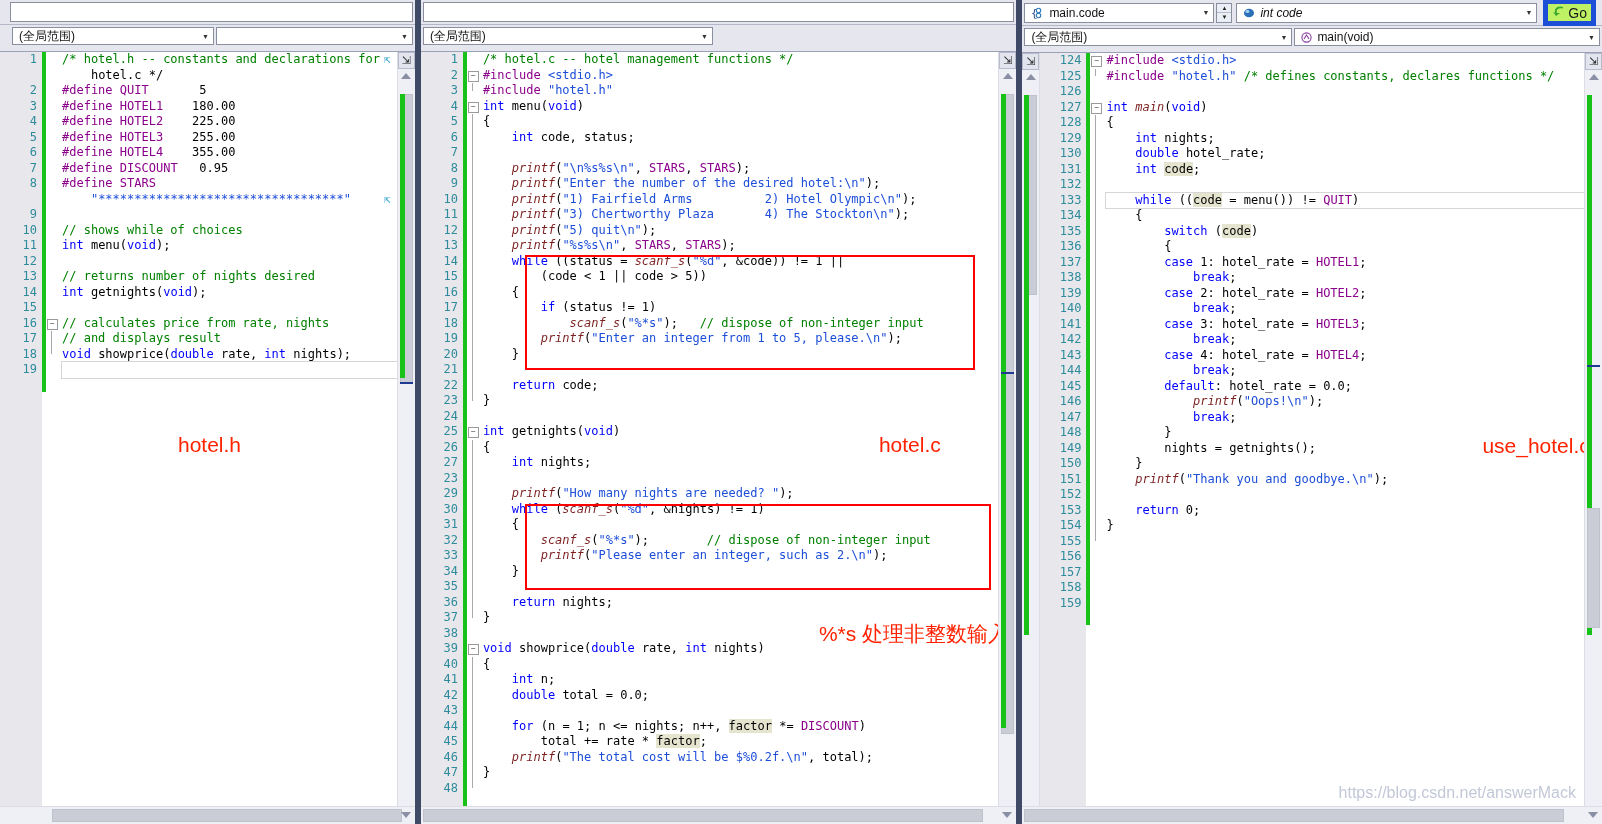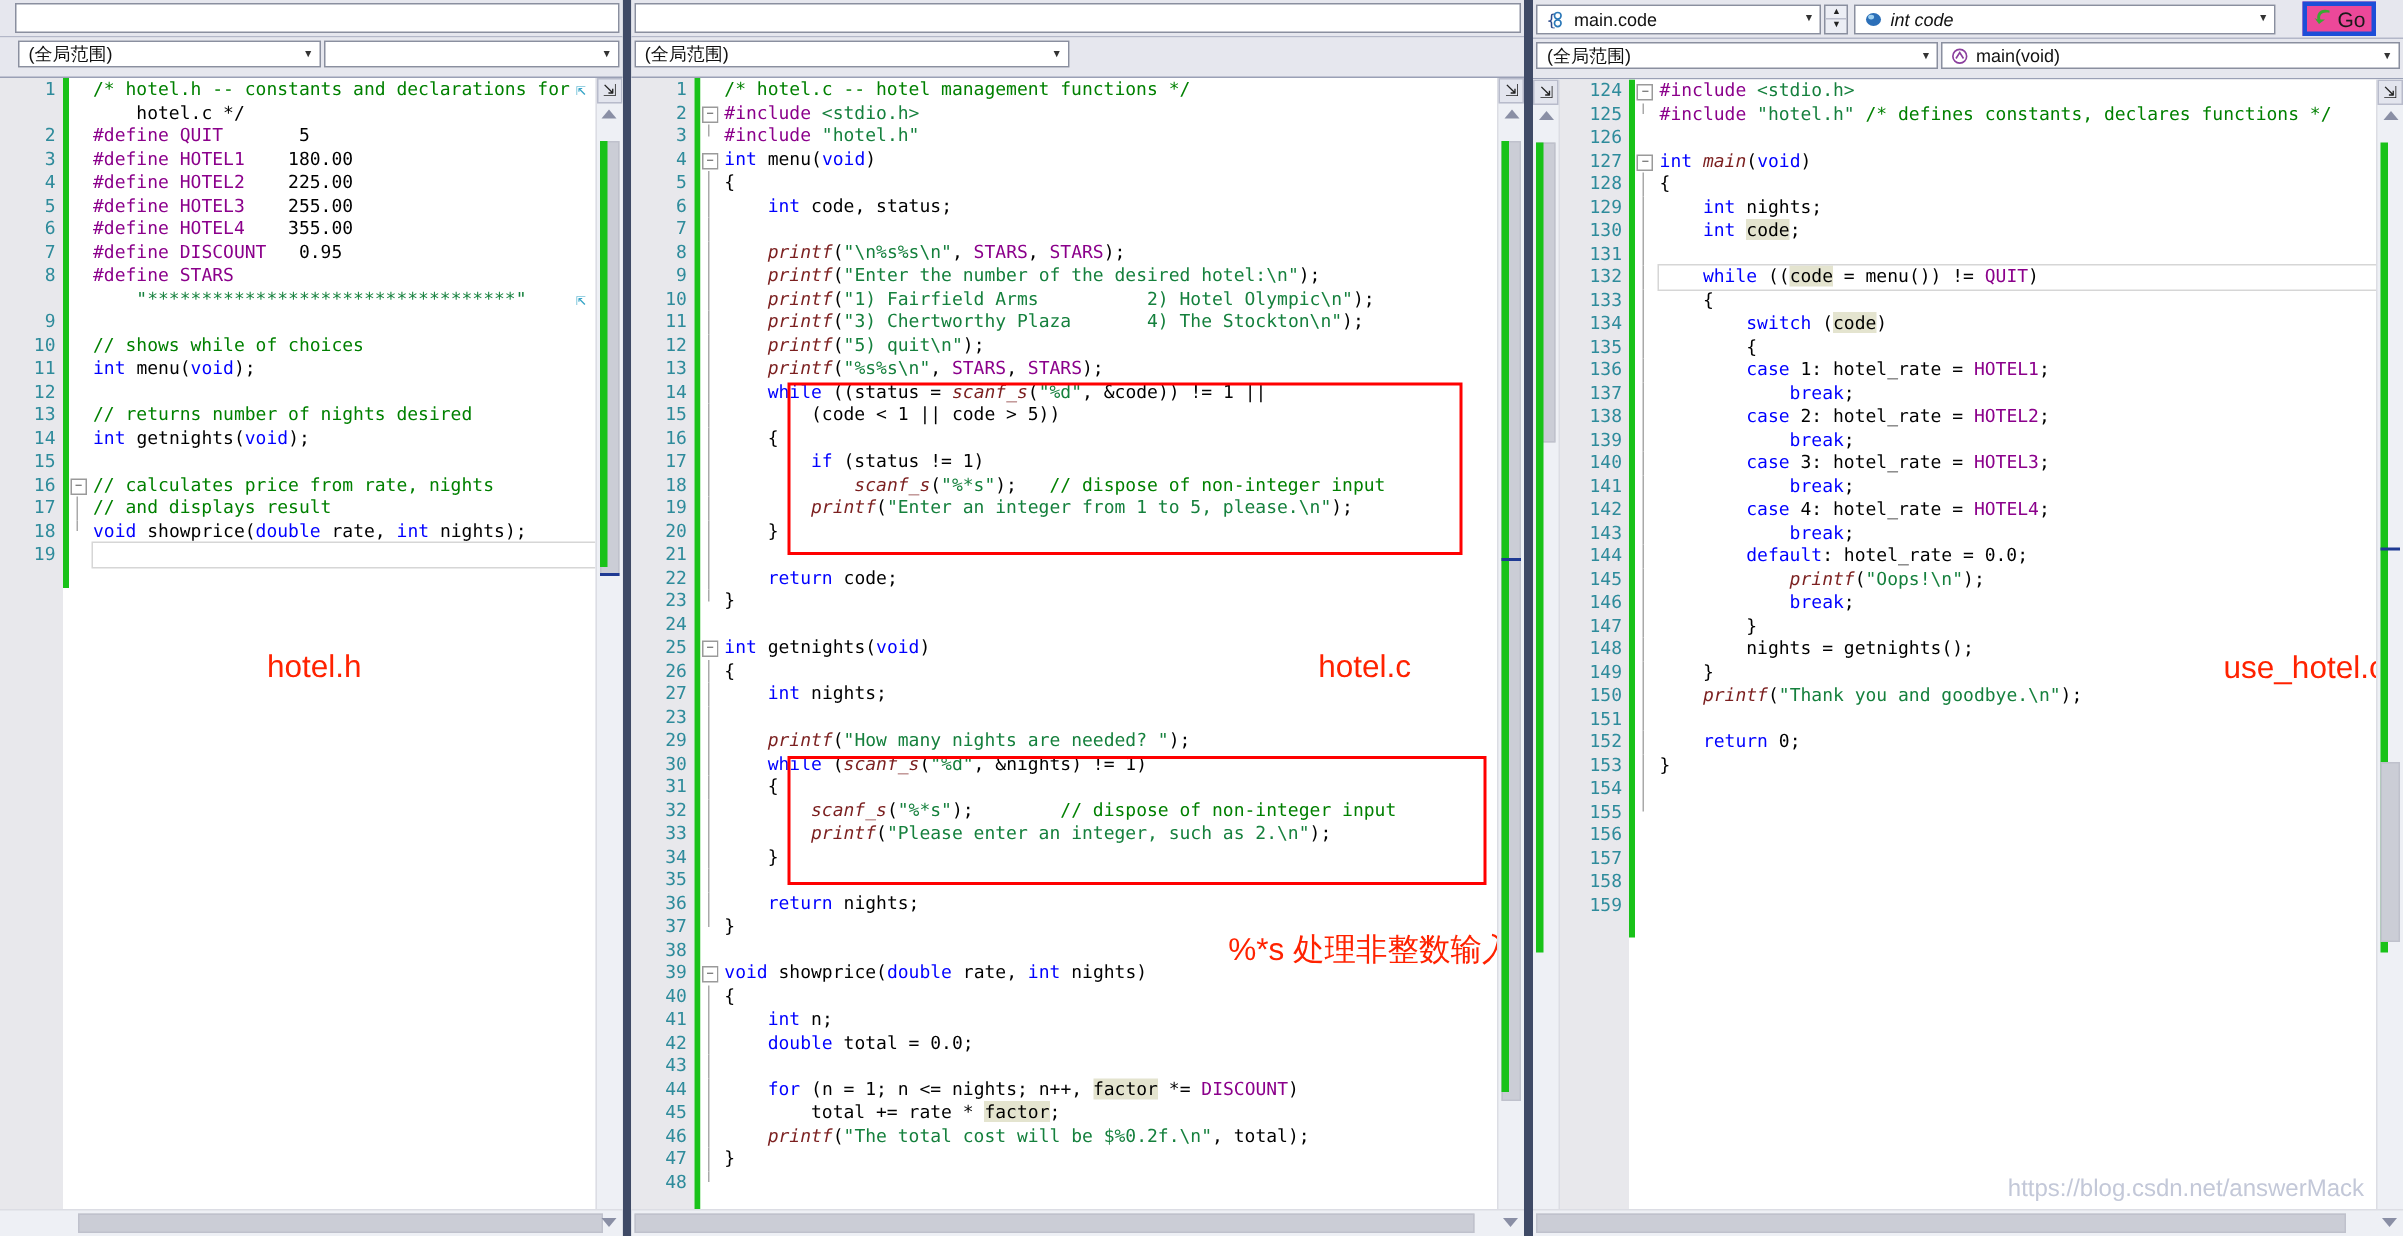--- a/index.html
+++ b/index.html
@@ -28,39 +28,39 @@
 
   .scope-combo{flex:0 0 auto;}
   .member-combo{flex:1 1 auto;}
 
   
   .spinner{width:16px;height:20px;margin:1px 2px;border:1px solid #8a8f9f;background:#eceef5;
            display:flex;flex-direction:column;box-sizing:border-box;}
   .spinner div{flex:1;display:flex;align-items:center;justify-content:center;font-size:6px;color:#222;}
   .spinner div:first-child{border-bottom:1px solid #b9bccb;}
 
-  .gobtn{display:flex;align-items:center;gap:2px;padding:0 4px;background:#ec4899;
-         border:3px solid #1d4ed8;margin:1px 18px;font-size:14px;color:#1a1a1a;}
+  .gobtn{display:flex;align-items:center;gap:2px;padding:0 4px;background:#bef264;
+         border:5px solid #1d4ed8;margin:1px 6px;font-size:14px;color:#1a1a1a;}
 
   
   .editor{flex:1;display:flex;position:relative;overflow:hidden;background:#fff;}
   .gutter-num{width:42px;flex:0 0 42px;background:#e8e8ec;text-align:right;
               padding-right:5px;box-sizing:border-box;color:#2e8b9b;}
   .gutter-num.wide{width:46px;flex:0 0 46px;}
   .changebar{width:4px;flex:0 0 4px;background:#19c219;}
   .foldcol{width:12px;flex:0 0 12px;background:#fff;position:relative;}
   .code{flex:1;position:relative;background:#fff;overflow:hidden;padding-left:4px;}
 
   .gutter-num, .code{font-family:"DejaVu Sans Mono","Liberation Mono",monospace;font-size:12px;line-height:15.5px;}
   .ln{height:15.5px;white-space:pre;}
 
   
   .kw{color:#0000ff;}
   .pp{color:#8b008b;}
-  .str{color:#15803d;}
+  .str{color:#1d4ed8;}
   .cmt{color:#008000;}
   .fn{color:#7b1f1f;font-style:italic;}
   .pl{color:#000;}
   .hl{background:#e4e4cf;}
   .curline{outline:1px solid #d6d6d6;}
 
   
   .foldbox{position:absolute;left:1px;width:9px;height:9px;border:1px solid #9a9a9a;background:#fff;
            font-size:8px;line-height:7px;text-align:center;color:#555;font-family:"DejaVu Sans Mono",monospace;}
   .foldline{position:absolute;left:5px;width:1px;background:#a9a9a9;}
@@ -504,20 +504,21 @@
           <div class="foldline" style="top: 480.5px; height: 7.75px;"></div>
         </div>
       <div class="code" id="code-2">
         <div class="annot" style="left:380px;top:385px;">use_hotel.c</div>
       <div class="ln"><span class="pp">#include</span> <span class="str">&lt;stdio.h&gt;</span></div>
           <div class="ln"><span class="pp">#include</span> <span class="str">"hotel.h"</span> <span class="cmt">/* defines constants, declares functions */</span></div>
           <div class="ln">&nbsp;</div>
           <div class="ln"><span class="kw">int</span> <span class="fn">main</span>(<span class="kw">void</span>)</div>
           <div class="ln">{</div>
           <div class="ln">    <span class="kw">int</span> <span class="pl">nights</span>;</div>
+          <div class="ln">    <span class="kw">double</span> <span class="pl">hotel_rate</span>;</div>
           <div class="ln">    <span class="kw">int</span> <span class="pl hl">code</span>;</div>
           <div class="ln">&nbsp;</div>
           <div class="ln curline">    <span class="kw">while</span> ((<span class="pl hl">code</span> = <span class="pl">menu</span>()) != <span class="pp">QUIT</span>)</div>
           <div class="ln">    {</div>
           <div class="ln">        <span class="kw">switch</span> (<span class="pl hl">code</span>)</div>
           <div class="ln">        {</div>
           <div class="ln">        <span class="kw">case</span> 1: <span class="pl">hotel_rate</span> = <span class="pp">HOTEL1</span>;</div>
           <div class="ln">            <span class="kw">break</span>;</div>
           <div class="ln">        <span class="kw">case</span> 2: <span class="pl">hotel_rate</span> = <span class="pp">HOTEL2</span>;</div>
           <div class="ln">            <span class="kw">break</span>;</div>

